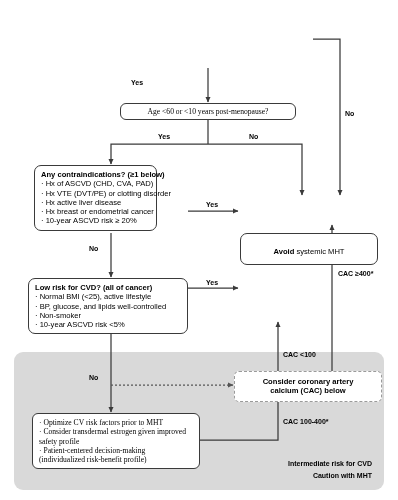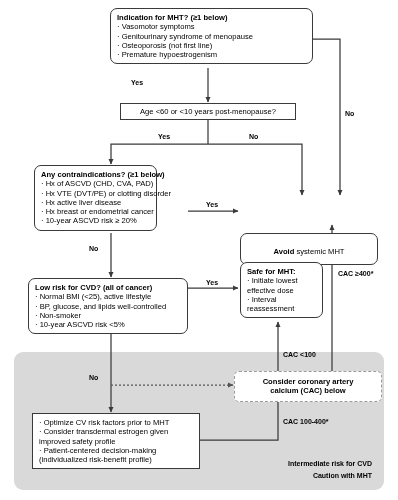--- a/index.html
+++ b/index.html
@@ -4,21 +4,21 @@
 <style>
   html,body{margin:0;padding:0;background:#ffffff;}
   body{width:398px;height:500px;font-family:"Liberation Sans",sans-serif;color:#000;}
   #stage{position:relative;width:398px;height:500px;overflow:hidden;background:#fff;}
 
   svg#wires{position:absolute;left:0;top:0;width:398px;height:500px;}
 
   .node{position:absolute;box-sizing:border-box;background:#ffffff;
         border:1px solid #3a3a3a;border-radius:7px;
         padding:4px 6px;line-height:1.22;}
-  .node.sq{border-radius:0;}
+  .node.sq{border-radius:6px;font-family:Liberation Serif, serif;}
   .node.dash{border:1px dashed #9a9a9a;border-radius:5px;}
   .node .hdr{font-weight:bold;font-size:7.6px;white-space:nowrap;}
   .node .li{font-size:7.6px;white-space:nowrap;}
   .node .li.wrap{white-space:normal;}
   .bullet:before{content:"\00B7\00A0";}
 
   .shade{position:absolute;background:#d9d9d9;border-radius:9px;}
 
   .lbl{position:absolute;font-size:7px;font-weight:bold;white-space:nowrap;}
 </style>
@@ -61,27 +61,20 @@
       <path d="M111,385 L233,385" stroke-dasharray="2,2" stroke="#555" marker-end="url(#ahd)"></path>
 
       <path d="M278,372 L278,322" marker-end="url(#ah)"></path>
 
       <path d="M332,372 L332,225" marker-end="url(#ah)"></path>
 
       <path d="M278,398 L278,440 L194,440" marker-end="url(#ah)"></path>
     </g>
   </svg>
 
-  <div class="node" style="left:110px;top:8px;width:203px;">
-    <div class="hdr">Indication for MHT? (≥1 below)</div>
-    <div class="li bullet">Vasomotor symptoms</div>
-    <div class="li bullet">Genitourinary syndrome of menopause</div>
-    <div class="li bullet">Osteoporosis (not first line)</div>
-    <div class="li bullet">Premature hypoestrogenism</div>
-  </div>
 
   <div class="node sq" style="left:120px;top:103px;width:176px;padding:3px 5px;text-align:center;">
     <div class="li">Age &lt;60 or &lt;10 years post-menopause?</div>
   </div>
 
   <div class="node" style="left:34px;top:165px;width:123px;">
     <div class="hdr">Any contraindications? (≥1 below)</div>
     <div class="li bullet">Hx of ASCVD (CHD, CVA, PAD)</div>
     <div class="li bullet">Hx VTE (DVT/PE) or clotting disorder</div>
     <div class="li bullet">Hx active liver disease</div>
@@ -94,25 +87,20 @@
   </div>
 
   <div class="node" style="left:28px;top:278px;width:160px;">
     <div class="hdr">Low risk for CVD? (all of cancer)</div>
     <div class="li bullet">Normal BMI (&lt;25), active lifestyle</div>
     <div class="li bullet">BP, glucose, and lipids well-controlled</div>
     <div class="li bullet">Non-smoker</div>
     <div class="li bullet">10-year ASCVD risk &lt;5%</div>
   </div>
 
-  <div class="node" style="left:240px;top:262px;width:83px;">
-    <div class="hdr">Safe for MHT:</div>
-    <div class="li wrap bullet">Initiate lowest effective dose</div>
-    <div class="li wrap bullet">Interval reassessment</div>
-  </div>
 
   <div class="node dash" style="left:234px;top:371px;width:148px;padding:5px 12px;text-align:center;font-weight:bold;">
     <div class="li">Consider coronary artery</div>
     <div class="li">calcium (CAC) below</div>
   </div>
 
   <div class="node sq" style="left:32px;top:413px;width:168px;">
     <div class="li wrap bullet">Optimize CV risk factors prior to MHT</div>
     <div class="li wrap bullet">Consider transdermal estrogen given improved safety profile</div>
     <div class="li wrap bullet">Patient-centered decision-making (individualized risk-benefit profile)</div>

